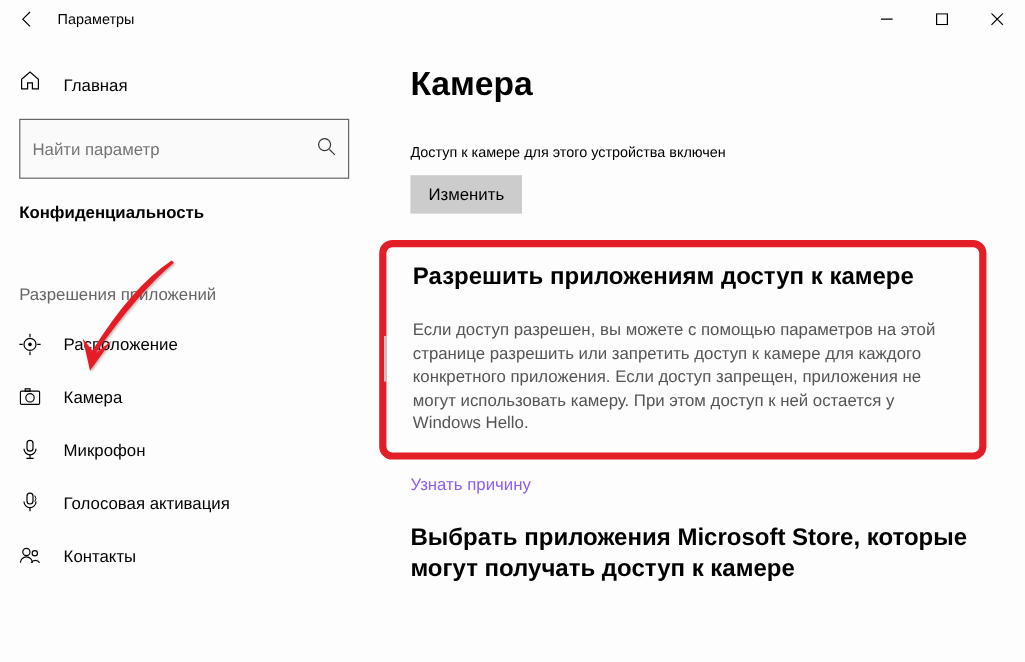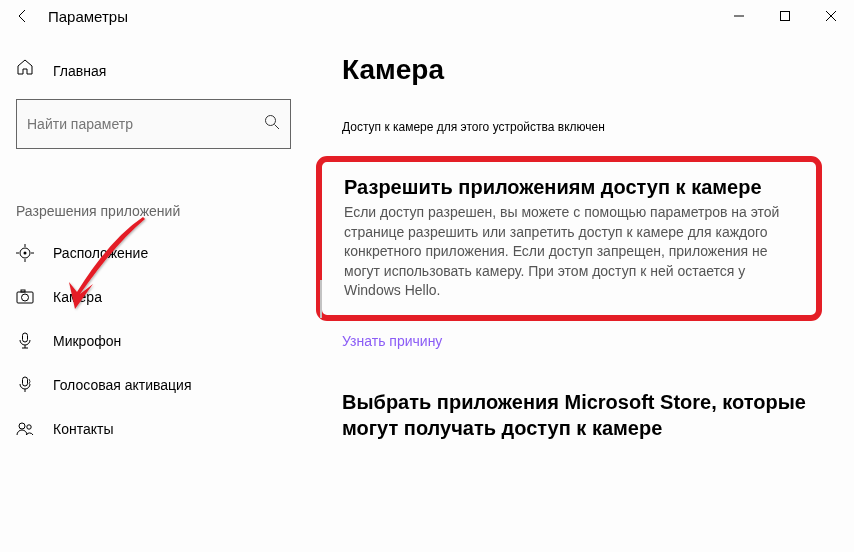--- a/index.html
+++ b/index.html
@@ -23,21 +23,21 @@
       gap: 16px;
       padding-left: 14px;
     }
     .back-btn {
       width: 18px;
       display: flex;
       align-items: center;
       justify-content: center;
     }
     .title-text {
-      font-size: 15px;
+      font-size: 12px;
     }
     .titlebar-right {
       margin-left: auto;
       display: flex;
     }
     .winbtn {
       width: 46px;
       height: 32px;
       display: flex;
       align-items: center;
@@ -131,21 +131,21 @@
       border: 6px solid #e41e26;
       border-radius: 11px;
       padding: 14px 20px 14px 22px;
       margin-top: 22px;
       margin-left: -26px;
       margin-right: -10px;
     }
     .section-heading {
       font-size: 20px;
       font-weight: 600;
-      margin-bottom: 4px;
+      margin-bottom: 22px;
     }
     .desc-text {
       font-size: 14px;
       color: #555;
       line-height: 1.4;
     }
     .toggle-row {
       display: flex;
       align-items: center;
       gap: 12px;
@@ -175,21 +175,21 @@
       margin-top: 12px;
     }
     .link {
       color: #8b5cf6;
       font-size: 14px;
       cursor: pointer;
     }
     .h2 {
       font-size: 20px;
       font-weight: 600;
-      margin-top: 40px;
+      margin-top: 24px;
       line-height: 1.3;
     }
     .arrow {
       position: absolute;
       left: 55px;
       top: 214px;
       pointer-events: none;
     }
     .scroll-thumb {
       position: absolute;
@@ -246,20 +246,21 @@
     <div class="searchbox">
       <input type="text" placeholder="Найти параметр" style="">
       <span>
         <svg width="16" height="16" viewBox="0 0 16 16">
             <circle cx="6.5" cy="6.5" r="5" stroke="#333" stroke-width="1" fill="none"></circle>
             <line x1="10.5" y1="10.5" x2="15" y2="15" stroke="#333" stroke-width="1"></line>
           </svg>
       </span>
     </div>
 
+    <div class="section-title">Конфиденциальность</div>
 
     <div class="sub-section">Разрешения приложений</div>
 
     <div class="nav-item">
       <span class="icon">
         <svg width="18" height="18" viewBox="0 0 18 18">
             <circle cx="9" cy="9" r="5" stroke="#000" stroke-width="1" fill="none"></circle>
             <circle cx="9" cy="9" r="1.5" fill="#000"></circle>
             <line x1="9" y1="0" x2="9" y2="3" stroke="#000"></line>
             <line x1="9" y1="15" x2="9" y2="18" stroke="#000"></line>
@@ -318,20 +319,21 @@
       </span>
       <span class="label">Контакты</span>
     </div>
   </div>
 
   <div class="scroll-thumb"></div>
 
   <div class="main">
     <h1 class="page-title">Камера</h1>
     <div class="device-status">Доступ к камере для этого устройства включен</div>
+    <button class="change-btn">Изменить</button>
 
     <div class="highlight-box">
       <div class="section-heading">Разрешить приложениям доступ к камере</div>
       <div class="desc-text">Если доступ разрешен, вы можете с помощью параметров на этой странице разрешить или запретить доступ к камере для каждого конкретного приложения. Если доступ запрещен, приложения не могут использовать камеру. При этом доступ к ней остается у Windows Hello.</div>
     </div>
 
     <div class="after-box">
       <div class="link">Узнать причину</div>
     </div>
 

